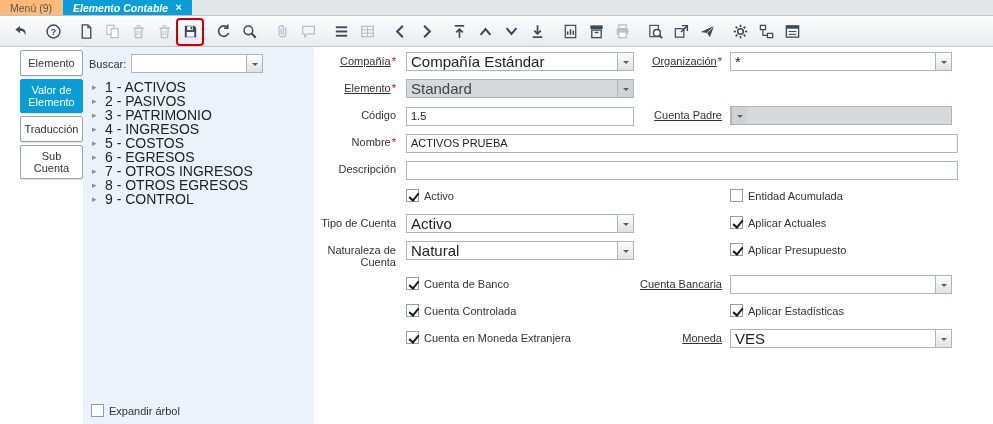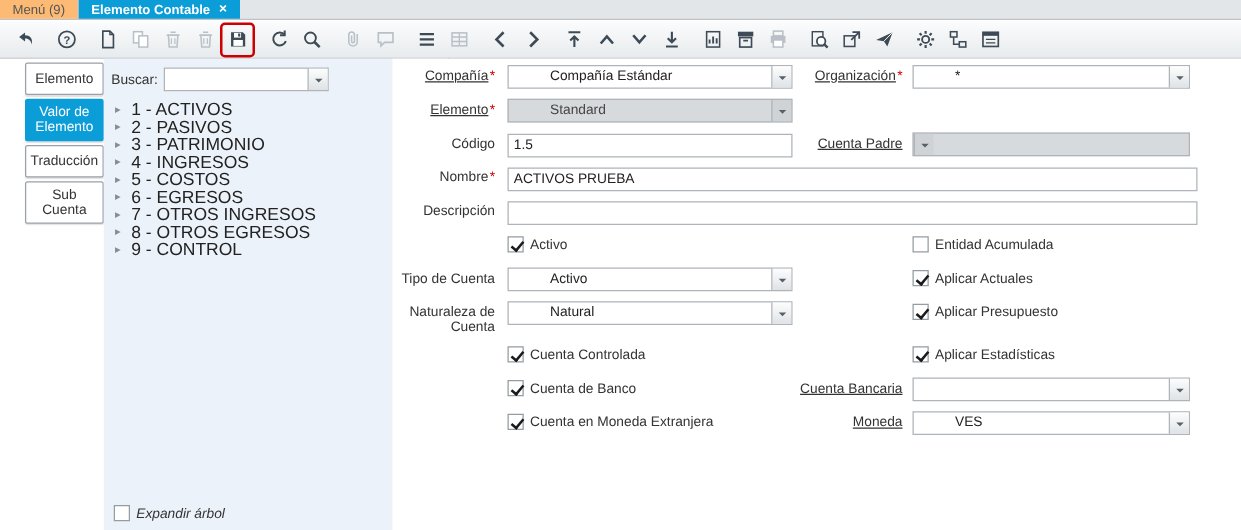--- a/index.html
+++ b/index.html
@@ -9,21 +9,21 @@
     font-family:"Liberation Sans", sans-serif; color:#333;
   }
   
   .tabbar {
     position:absolute; top:0; left:0; width:100%; height:16px;
     background:#e3e6e8; border-bottom:1px solid #bfc3c6;
     display:flex; align-items:stretch;
   }
   .wtab { display:flex; align-items:center; padding:0 10px; font-size:10.5px; color:#555; cursor:pointer; }
   .wtab.menu { background:#fdba74; border-right:1px solid #c6cacd; }
-  .wtab.active { background:var(--accent,#0b9dd8); color:#fff; font-weight:bold; gap:7px; }
+  .wtab.active { background:var(--accent,#0b9dd8); color:#fff; font-weight:bold; gap:7px;font-style:italic; }
   .wtab .close { font-size:11px; font-weight:bold; line-height:1; cursor:pointer; }
   .wtab .close::before { content:"×"; }
   
   .toolbar {
     position:absolute; top:16px; left:0; width:100%; height:31px;
     background:linear-gradient(#fbfcfd,#e8ebed);
     border-top:1px solid #fff; border-bottom:1px solid #c5c9cc;
     display:flex; align-items:center; padding-left:7px;
   }
   .tgroup { display:flex; margin-right:7px; }
@@ -50,38 +50,38 @@
   }
   .search-row { display:flex; align-items:center; gap:5px; padding:7px 6px 5px 6px; }
   .search-row .slabel { font-size:11px; color:#333; }
   .search-combo { width:132px; }
   .tree { padding:2px 0 0 0; }
   .tree-item { display:flex; align-items:center; height:14px; padding-left:9px; gap:5px; cursor:pointer; }
   .tree-item .arrow { width:8px; font-size:9px; color:#868d94; line-height:1; }
   .tree-item .arrow::before { content:"▸"; }
   .tree-item .tlabel { font-size:14px; color:#222; white-space:nowrap; }
   .expand-row { position:absolute; left:8px; bottom:7px; display:flex; align-items:center; gap:5px; }
-  .expand-row .elabel { font-size:11px; color:#333;font-style:italic; }
+  .expand-row .elabel { font-size:11px; color:#333; }
   
   .form-panel { position:absolute; left:314px; top:47px; right:0; bottom:0; background:#fff; padding-top:5px; }
   .frow { display:flex; align-items:flex-start; margin-bottom:7px; min-height:20px; }
   .lc1 { width:92px;  text-align:right; padding:3px 10px 0 0; font-size:11px; color:#333; line-height:12px; }
   .fc1 { width:228px; }
   .lc2 { width:96px;  text-align:right; padding:3px 8px 3px 0; font-size:11px; color:#333; line-height:12px; }
   .fc2 { width:222px; }
   .fc-full { width:552px; }
   .req { color:#cc0000; margin-left:1px; }
   .zoom { text-decoration:underline; cursor:pointer; }
   
   .textbox {
     width:100%; height:19px; border:1px solid #aeb4b9; background:#fff;
     font-family:"Liberation Sans",sans-serif; font-size:11px; padding:0 4px; color:#222;
   }
   .combo { display:flex; height:19px; border:1px solid #aeb4b9; background:#fff; cursor:pointer; }
-  .combo .val { flex:1; font-size:11px; line-height:17px; padding:0 4px; color:#222; overflow:hidden; white-space:nowrap;margin-left:29px; }
+  .combo .val { flex:1; font-size:15px; line-height:17px; padding:0 4px; color:#222; overflow:hidden; white-space:nowrap; }
   .combo .btn {
     width:16px; border-left:1px solid #aeb4b9;
     background:linear-gradient(#fdfdfd,#dfe3e6);
     display:flex; align-items:center; justify-content:center;
   }
   .combo .btn::after { content:""; border:3.5px solid transparent; border-top-color:#57606a; margin-top:4px; }
   .combo.disabled { background:#d7dadd; }
   .combo.disabled .val { color:#444; }
   .combo.disabled .btn { background:#cfd3d6; }
   
@@ -484,54 +484,54 @@
         <span class="cblabel">Aplicar Presupuesto</span>
       </div>
     </div>
   </div>
 
   <div class="frow">
     <div class="lc1"></div>
     <div class="fc1">
       <div class="cbwrap">
         <span class="cb checked"></span>
-        <span class="cblabel">Cuenta Controlada</span>
-      </div>
-    </div>
-    <div class="lc2"></div>
-    <div class="fc2">
-      <div class="cbwrap">
-        <span class="cb checked"></span>
-        <span class="cblabel">Aplicar Estadísticas</span>
-      </div>
-    </div>
-  </div>
-
-  <div class="frow">
-    <div class="lc1"></div>
-    <div class="fc1">
-      <div class="cbwrap">
-        <span class="cb checked"></span>
         <span class="cblabel">Cuenta de Banco</span>
       </div>
     </div>
     <div class="lc2"><span class="zoom">Cuenta Bancaria</span></div>
     <div class="fc2">
       <div class="combo">
         <div class="val"></div>
         <div class="btn"></div>
       </div>
     </div>
   </div>
 
   <div class="frow">
     <div class="lc1"></div>
     <div class="fc1">
       <div class="cbwrap">
         <span class="cb checked"></span>
+        <span class="cblabel">Cuenta Controlada</span>
+      </div>
+    </div>
+    <div class="lc2"></div>
+    <div class="fc2">
+      <div class="cbwrap">
+        <span class="cb checked"></span>
+        <span class="cblabel">Aplicar Estadísticas</span>
+      </div>
+    </div>
+  </div>
+
+  <div class="frow">
+    <div class="lc1"></div>
+    <div class="fc1">
+      <div class="cbwrap">
+        <span class="cb checked"></span>
         <span class="cblabel">Cuenta en Moneda Extranjera</span>
       </div>
     </div>
     <div class="lc2"><span class="zoom">Moneda</span></div>
     <div class="fc2">
       <div class="combo">
         <div class="val">VES</div>
         <div class="btn"></div>
       </div>
     </div>

